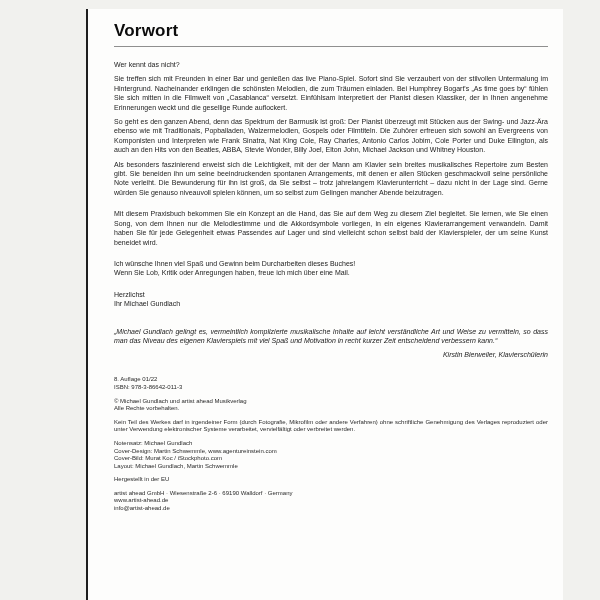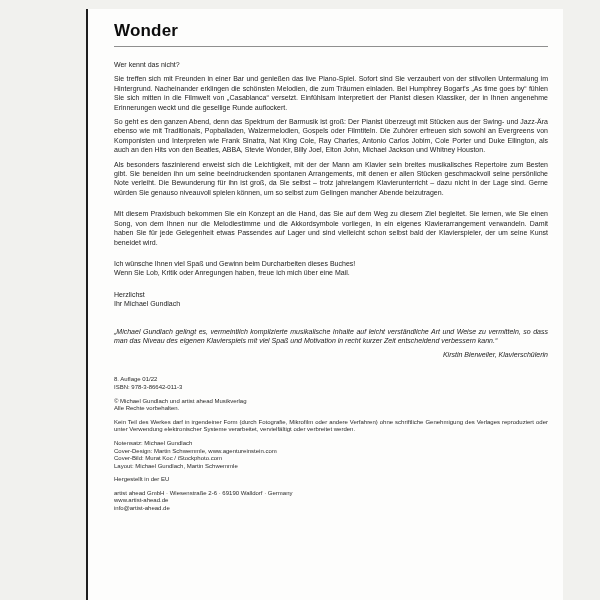--- a/index.html
+++ b/index.html
@@ -92,21 +92,21 @@
   .imprint .gap-sm { margin-top: 6px; }
   .imprint .legal { text-align: justify; }
 </style>
 </head>
 <body>
 
 <div class="canvas">
   <div class="page">
     <div class="content">
 
-      <h1 class="title">Wonder</h1>
+      <h1 class="title">Vorwort</h1>
       <div class="rule"></div>
 
       <p class="greeting">Wer kennt das nicht?</p>
 
       <p class="body">Sie treffen sich mit Freunden in einer Bar und genießen das live Piano-Spiel. Sofort sind Sie verzaubert von der stilvollen Untermalung im Hintergrund. Nacheinander erklingen die schönsten Melodien, die zum Träumen einladen. Bei Humphrey Bogart's „As time goes by“ fühlen Sie sich mitten in die Filmwelt von „Casablanca“ versetzt. Einfühlsam interpretiert der Pianist diesen Klassiker, der in Ihnen angenehme Erinnerungen weckt und die gesellige Runde auflockert.</p>
       <p class="body">So geht es den ganzen Abend, denn das Spektrum der Barmusik ist groß: Der Pianist überzeugt mit Stücken aus der Swing- und Jazz-Ära ebenso wie mit Traditionals, Popballaden, Walzermelodien, Gospels oder Filmtiteln. Die Zuhörer erfreuen sich sowohl an Evergreens von Komponisten und Interpreten wie Frank Sinatra, Nat King Cole, Ray Charles, Antonio Carlos Jobim, Cole Porter und Duke Ellington, als auch an den Hits von den Beatles, ABBA, Stevie Wonder, Billy Joel, Elton John, Michael Jackson und Whitney Houston.</p>
       <p class="body">Als besonders faszinierend erweist sich die Leichtigkeit, mit der der Mann am Klavier sein breites musikalisches Repertoire zum Besten gibt. Sie beneiden ihn um seine beeindruckenden spontanen Arrangements, mit denen er allen Stücken geschmackvoll seine persönliche Note verleiht. Die Bewunderung für ihn ist groß, da Sie selbst – trotz jahrelangem Klavierunterricht – dazu nicht in der Lage sind. Gerne würden Sie genauso niveauvoll spielen können, um so selbst zum Gelingen mancher Abende beizutragen.</p>
       <p class="body gap">Mit diesem Praxisbuch bekommen Sie ein Konzept an die Hand, das Sie auf dem Weg zu diesem Ziel begleitet. Sie lernen, wie Sie einen Song, von dem Ihnen nur die Melodiestimme und die Akkordsymbole vorliegen, in ein eigenes Klavierarrangement verwandeln. Damit haben Sie für jede Gelegenheit etwas Passendes auf Lager und sind vielleicht schon selbst bald der Klavierspieler, der um seine Kunst beneidet wird.</p>
 
       <div class="gap">

